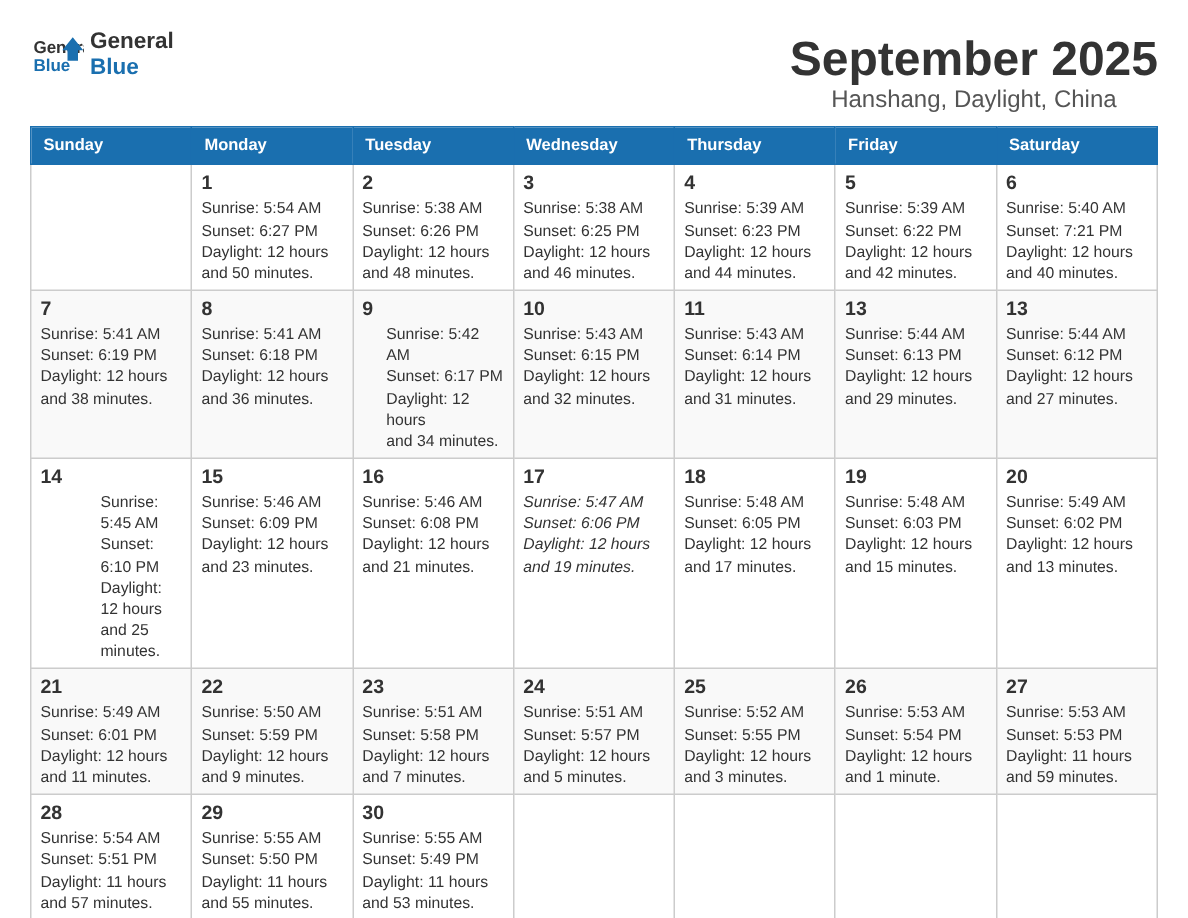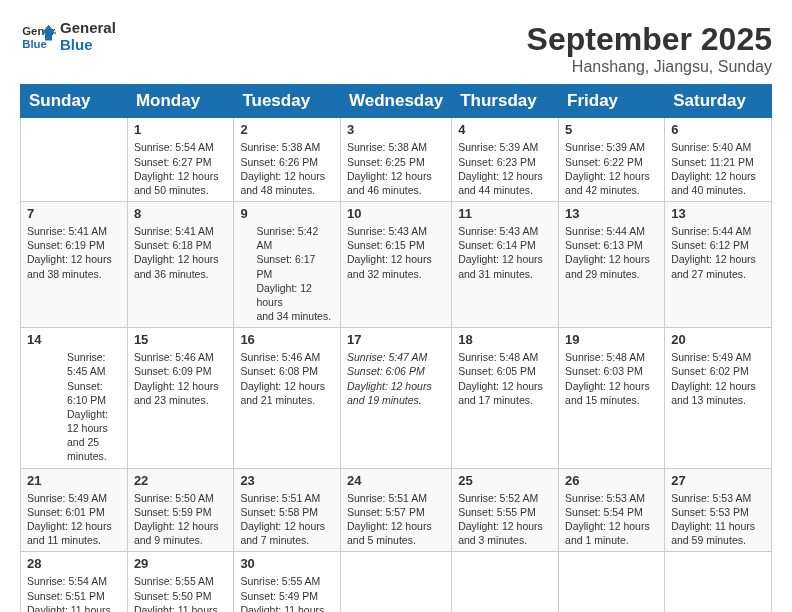--- a/index.html
+++ b/index.html
@@ -19,41 +19,41 @@
     .logo {
       display: flex;
       align-items: center;
       gap: 4px;
     }
     .logo-icon {
       width: 36px;
       height: 28px;
     }
     .title-block {
-      text-align: right;
+      text-align: center;
     }
     .main-title {
       font-size: 32px;
       font-weight: bold;
       color: #333;
       line-height: 1.2;
     }
     .subtitle {
       font-size: 16px;
       color: #555;
     }
     .calendar {
       width: 100%;
       border-collapse: collapse;
       margin-top: 8px;
     }
     .calendar thead tr th {
       background-color: #1a6faf;
       color: #fff;
-      font-size: 17px;
+      font-size: 11px;
       font-weight: bold;
       padding: 6px 8px;
       text-align: left;
       border: 1px solid #1a6faf;
     }
     .calendar tbody tr td {
       border: 1px solid #ccc;
       vertical-align: top;
       padding: 4px 6px;
       width: calc(100% / 7);
@@ -92,21 +92,21 @@
       <text x="2" y="28" font-size="13" font-weight="bold" fill="#1a6faf" font-family="Arial">Blue</text>
       <polygon points="32,2 40,12 36,12 36,20 28,20 28,12 24,12" fill="#1a6faf"></polygon>
     </svg>
     <div style="display:flex;flex-direction:column;line-height:1.1;">
       <span style="font-size:15px;font-weight:bold;color:#333;">General</span>
       <span style="font-size:15px;font-weight:bold;color:#1a6faf;">Blue</span>
     </div>
   </div>
   <div class="title-block">
     <div class="main-title">September 2025</div>
-    <div class="subtitle">Hanshang, Jiangsu, Sunday</div>
+    <div class="subtitle">Hanshang, Daylight, China</div>
   </div>
 </div>
 
 <table class="calendar">
   <thead>
     <tr>
     <th>Sunday</th>
         <th>Monday</th>
         <th>Tuesday</th>
         <th>Wednesday</th>
@@ -149,21 +149,21 @@
         <td>
           <div class="day-number">5</div>
           <div class="day-info" style="white-space: pre-line;">Sunrise: 5:39 AM
 Sunset: 6:22 PM
 Daylight: 12 hours
 and 42 minutes.</div>
         </td>
         <td>
           <div class="day-number">6</div>
           <div class="day-info" style="white-space: pre-line;">Sunrise: 5:40 AM
-Sunset: 11:21 PM
+Sunset: 7:21 PM
 Daylight: 12 hours
 and 40 minutes.</div>
         </td>
       </tr>
       <tr>
         <td>
           <div class="day-number">7</div>
           <div class="day-info" style="white-space: pre-line;">Sunrise: 5:41 AM
 Sunset: 6:19 PM
 Daylight: 12 hours

